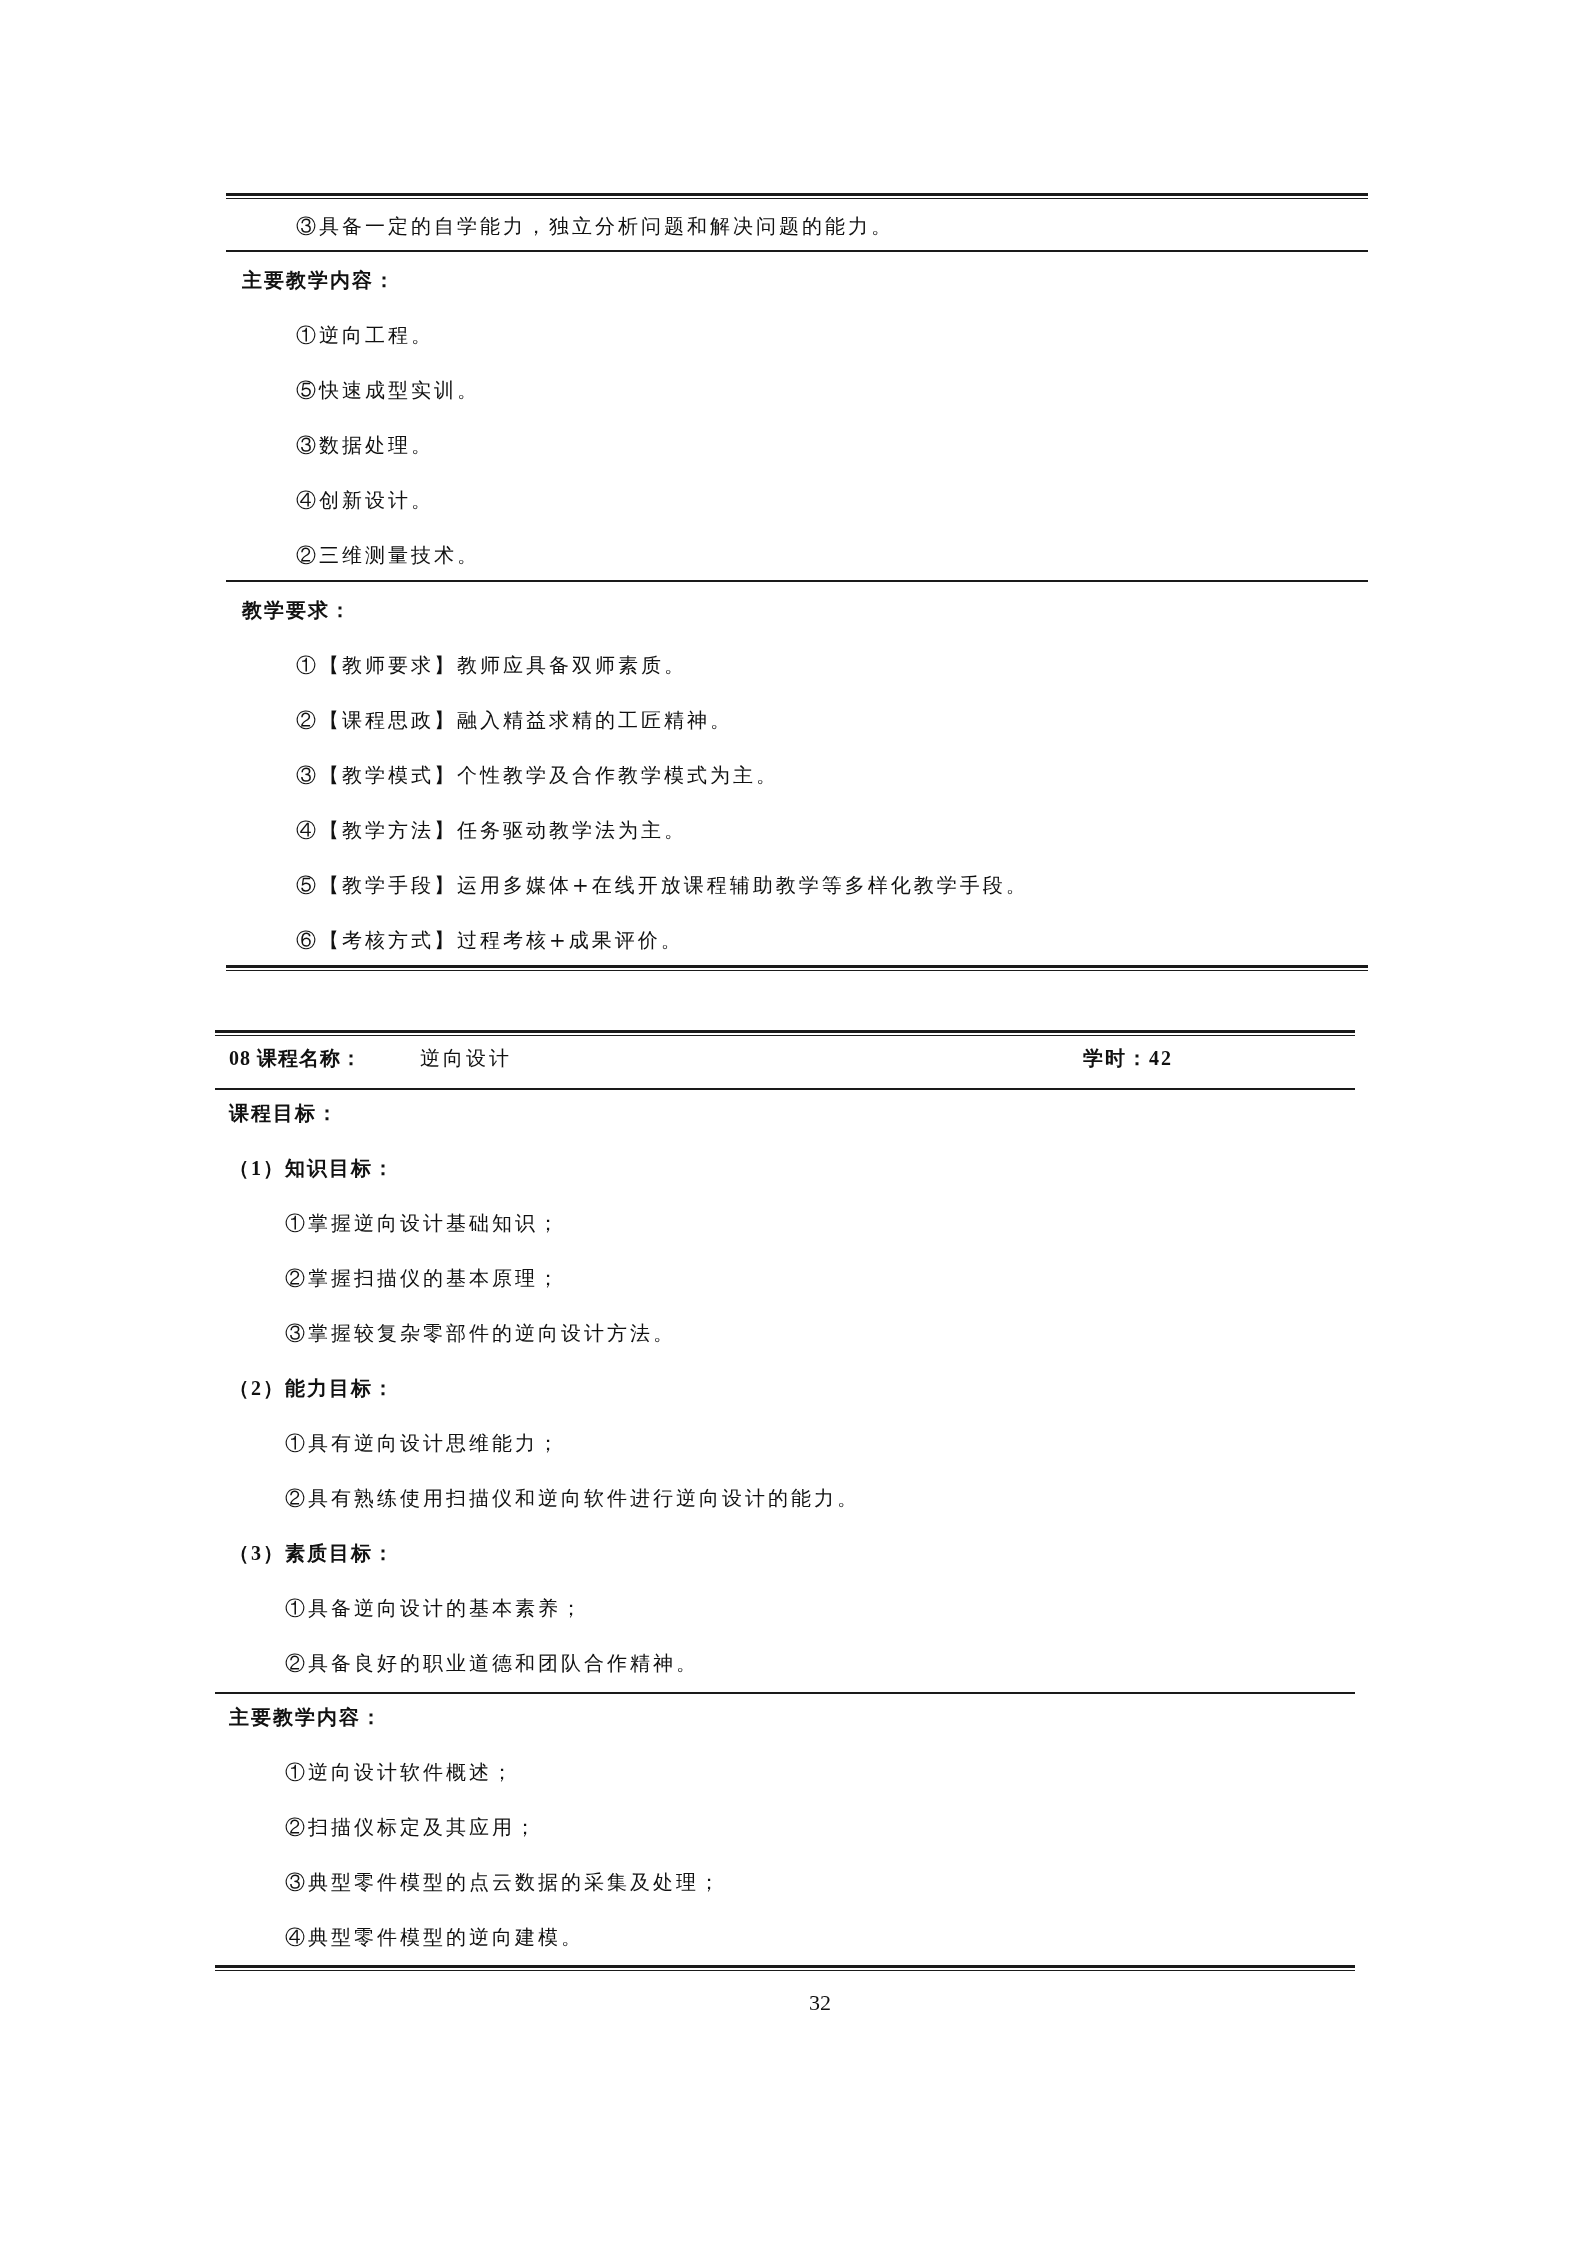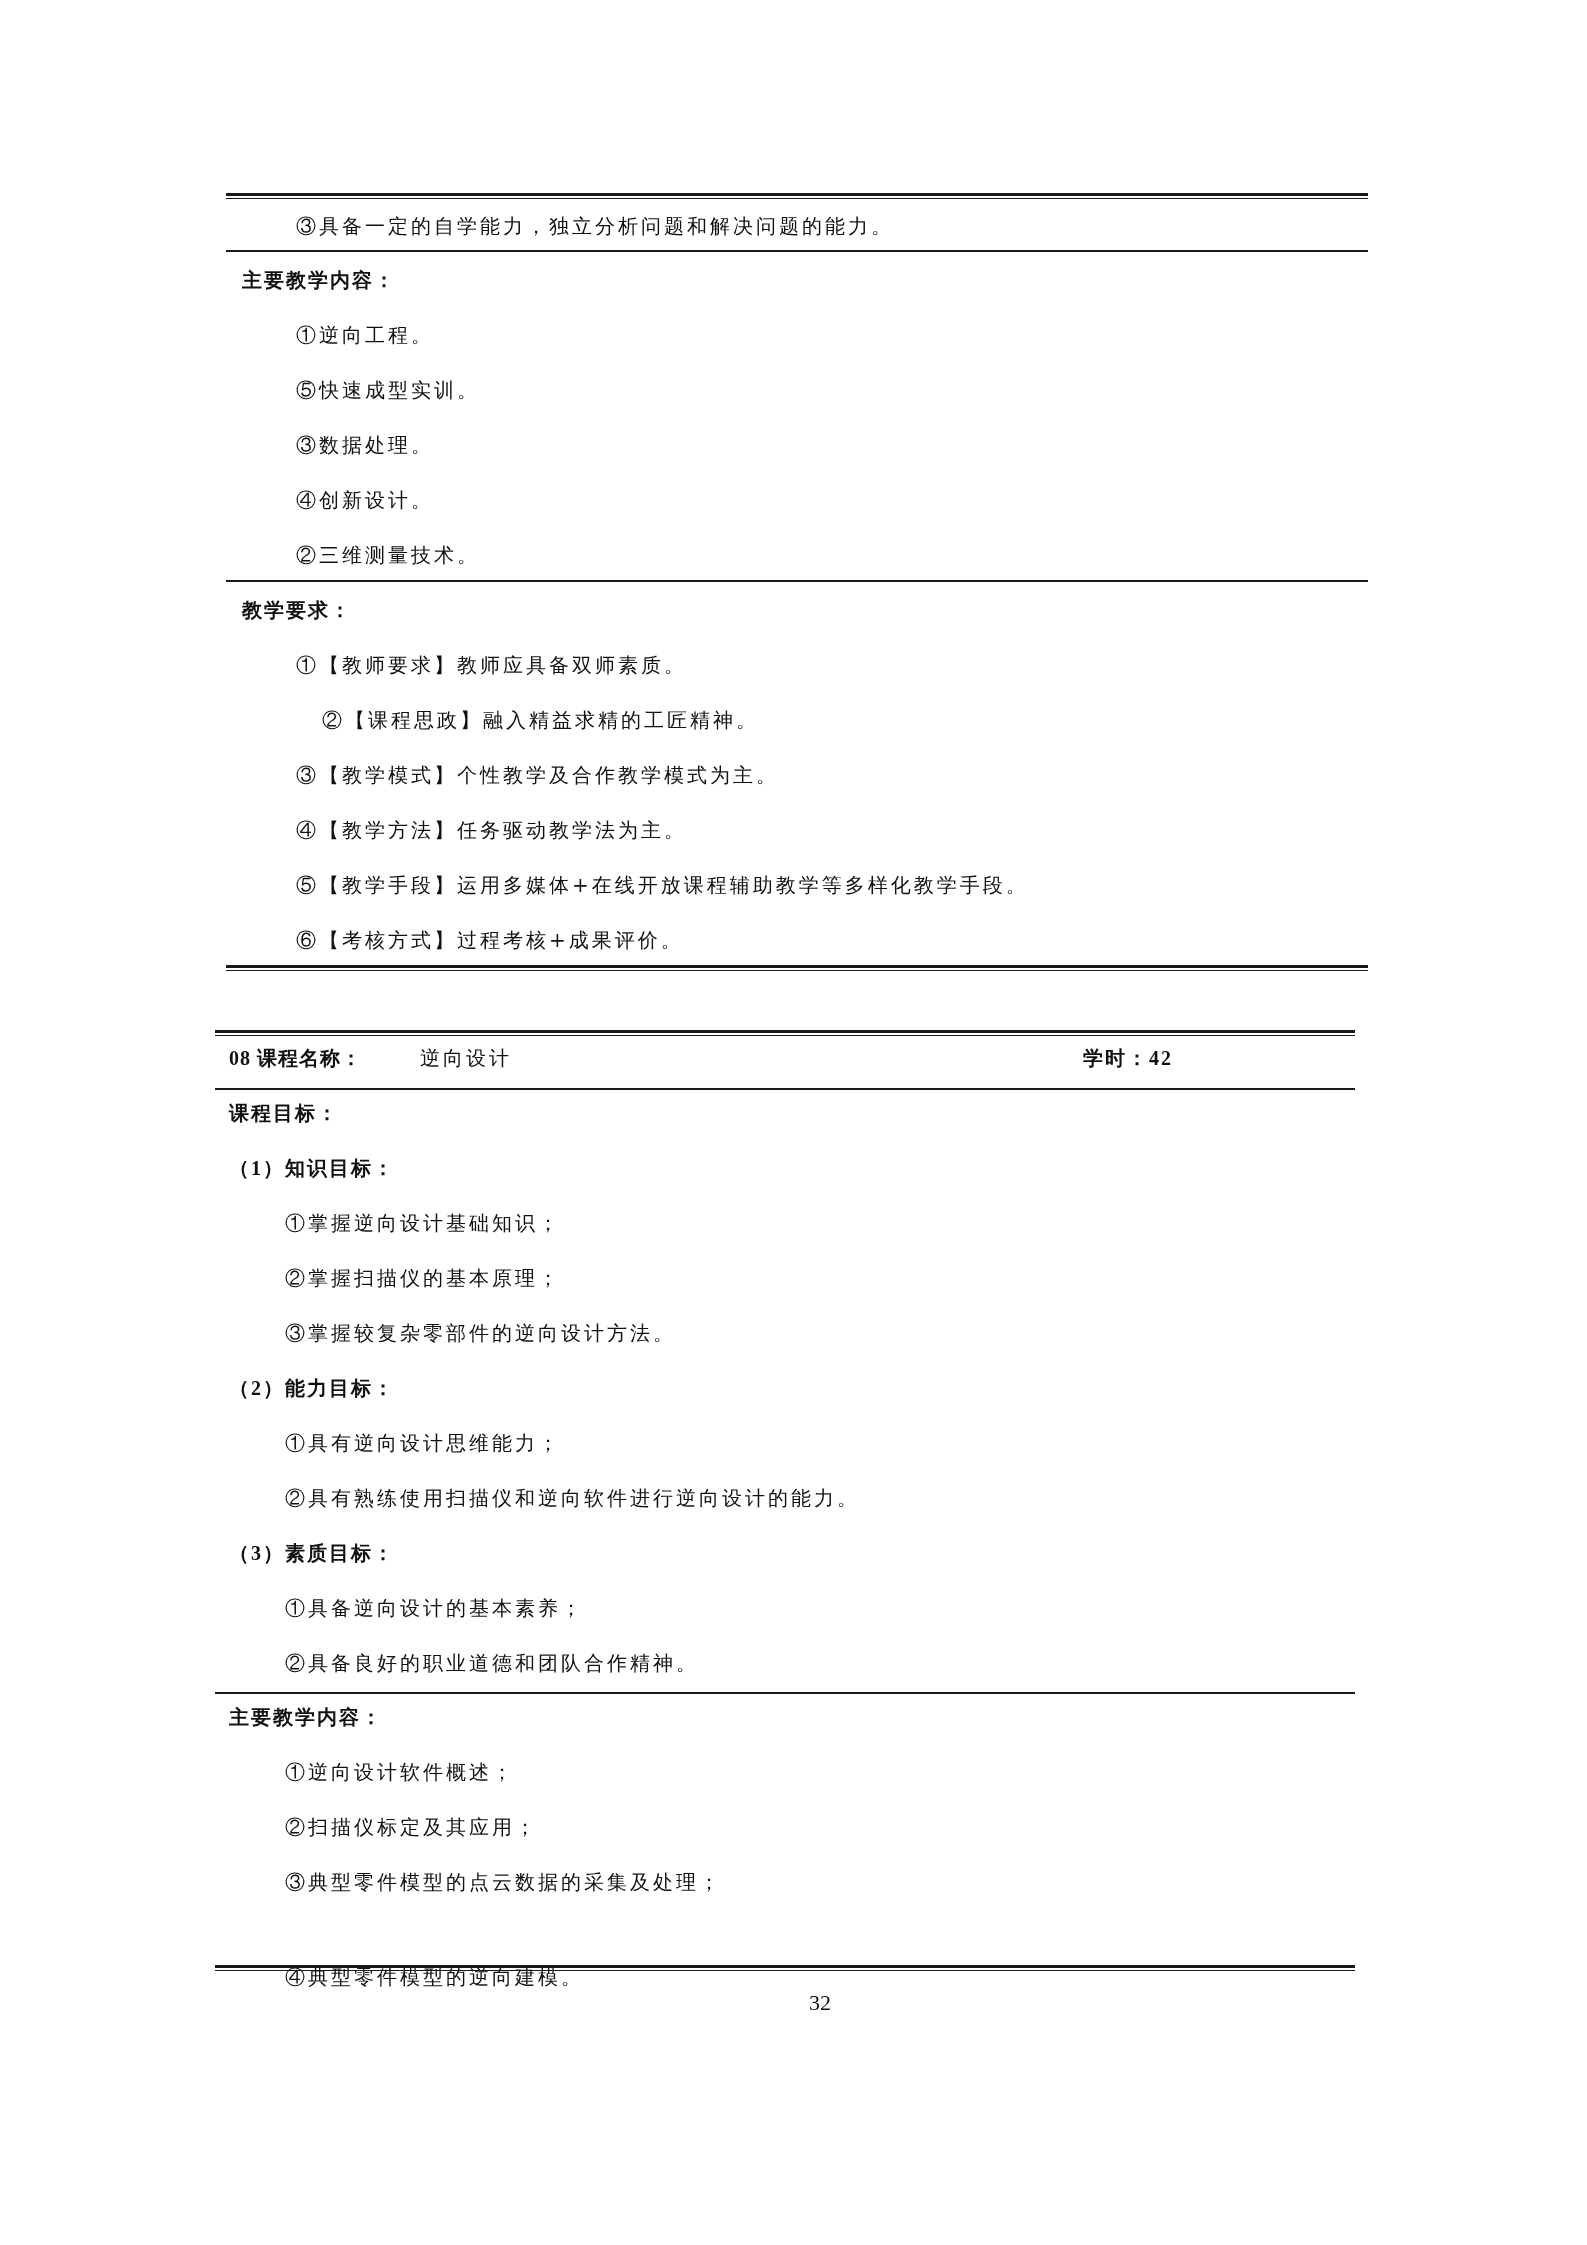--- a/index.html
+++ b/index.html
@@ -40,21 +40,21 @@
   <div class="line head" style="left:16px; top:72px;">主要教学内容：</div>
   <div class="line indent" style="top:127px;">①逆向工程。</div>
   <div class="line indent" style="top:182px;">⑤快速成型实训。</div>
   <div class="line indent" style="top:237px;">③数据处理。</div>
   <div class="line indent" style="top:292px;">④创新设计。</div>
   <div class="line indent" style="top:347px;">②三维测量技术。</div>
 
   <div class="sgl" style="top:387px;"></div>
   <div class="line head" style="left:16px; top:402px;">教学要求：</div>
   <div class="line indent" style="top:457px;">①【教师要求】教师应具备双师素质。</div>
-  <div class="line indent" style="top:512px;margin-left:26px;">②【课程思政】融入精益求精的工匠精神。</div>
+  <div class="line indent" style="top:512px;">②【课程思政】融入精益求精的工匠精神。</div>
   <div class="line indent" style="top:567px;">③【教学模式】个性教学及合作教学模式为主。</div>
   <div class="line indent" style="top:622px;">④【教学方法】任务驱动教学法为主。</div>
   <div class="line indent" style="top:677px;">⑤【教学手段】运用多媒体+在线开放课程辅助教学等多样化教学手段。</div>
   <div class="line indent" style="top:732px;">⑥【考核方式】过程考核+成果评价。</div>
 
   <div class="dbl" style="top:772px;">
       <div class="thick"></div>
       <div class="thin"></div>
     </div>
 </div>
@@ -83,21 +83,21 @@
 
   <div class="line head" style="left:14px; top:508px;">（3）素质目标：</div>
   <div class="line indent" style="left:70px; top:563px;">①具备逆向设计的基本素养；</div>
   <div class="line indent" style="left:70px; top:618px;">②具备良好的职业道德和团队合作精神。</div>
 
   <div class="sgl" style="top:662px;"></div>
   <div class="line head" style="left:14px; top:672px;">主要教学内容：</div>
   <div class="line indent" style="left:70px; top:727px;">①逆向设计软件概述；</div>
   <div class="line indent" style="left:70px; top:782px;">②扫描仪标定及其应用；</div>
   <div class="line indent" style="left:70px; top:837px;">③典型零件模型的点云数据的采集及处理；</div>
-  <div class="line indent" style="left:70px; top:892px;margin-top:40px;">④典型零件模型的逆向建模。</div>
+  <div class="line indent" style="left:70px; top:892px;">④典型零件模型的逆向建模。</div>
 
   <div class="dbl" style="top:935px;">
       <div class="thick"></div>
       <div class="thin"></div>
     </div>
 </div>
 
 <div class="page-number">32</div>
 
 </body></html>

